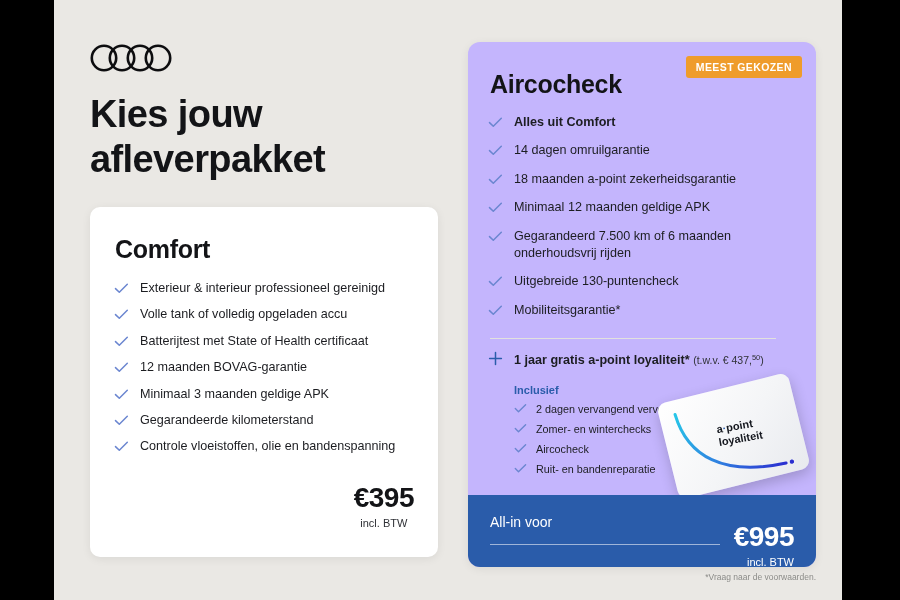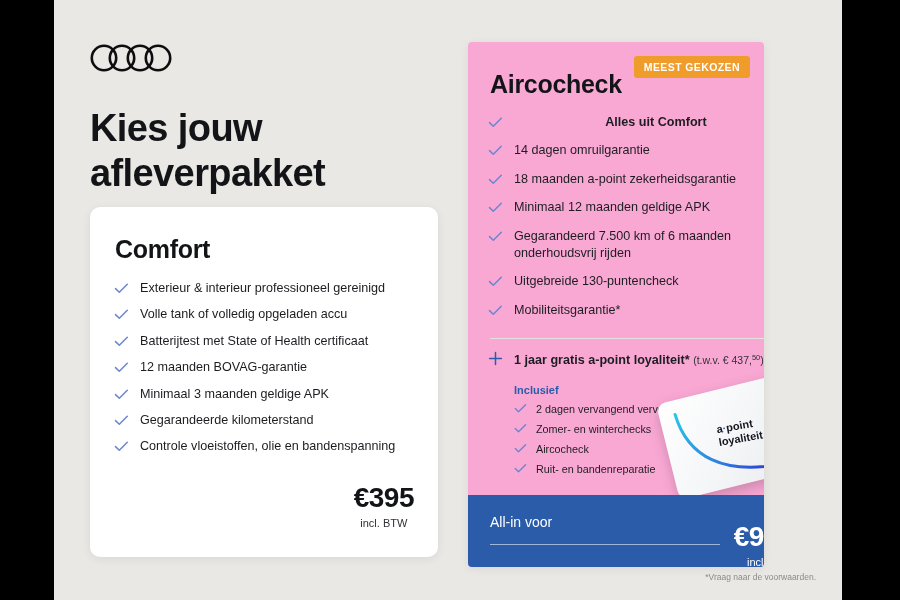--- a/index.html
+++ b/index.html
@@ -14,21 +14,21 @@
     position:absolute;left:54px;top:0;width:788px;height:600px;
     background:#eae8e4;overflow:hidden;
   }
 
   
   .left-col{position:absolute;left:36px;top:0;width:384px;height:600px;}
 
   .audi-rings{position:absolute;left:0px;top:42px;width:88px;height:32px;}
 
   .headline{
-    position:absolute;left:0px;top:106px;width:330px;
+    position:absolute;left:0px;top:92px;width:330px;
     font-size:38px;line-height:1.18;font-weight:700;color:#131417;
     letter-spacing:-0.6px;
   }
 
   .card-comfort{
     position:absolute;left:0px;top:207px;width:348px;height:350px;
     background:#fff;border-radius:10px;
     box-shadow:0 2px 10px rgba(0,0,0,0.07);
   }
   .card-comfort h2{
@@ -52,22 +52,22 @@
   .price-comfort .amount{
     font-size:28px;font-weight:700;color:#131417;letter-spacing:-0.5px;
     line-height:1;white-space:nowrap;
   }
   .price-comfort .vat{
     font-size:11px;color:#2f3136;margin-top:5px;
   }
 
   
   .card-zeker{
-    position:absolute;left:414px;top:42px;width:296px;height:525px;
-    background:#f9a8d4;border-radius:4px;overflow:hidden;
+    position:absolute;left:414px;top:42px;width:348px;height:525px;
+    background:#c4b5fd;border-radius:12px;overflow:hidden;
     box-shadow:0 2px 10px rgba(0,0,0,0.07);
   }
   .badge{
     position:absolute;right:14px;top:14px;
     background:#ef9c2b;color:#fff;
     font-size:10.5px;font-weight:700;letter-spacing:0.4px;
     padding:5px 10px 5px 10px;border-radius:3px;
     white-space:nowrap;
   }
   .card-zeker h2{
@@ -75,21 +75,21 @@
     font-size:25px;font-weight:700;color:#131417;letter-spacing:-0.3px;
   }
   .zeker-list{
     position:absolute;left:20px;top:72px;width:310px;
     list-style:none;margin:0;padding:0;
   }
   .zeker-list li{
     position:relative;padding-left:26px;margin-bottom:11px;
     font-size:12.6px;line-height:1.38;color:#1c1d21;
   }
-  .zeker-list li.bold{font-weight:700;text-align:center;}
+  .zeker-list li.bold{font-weight:700;}
 
   .divider{
     position:absolute;left:22px;top:296px;width:286px;height:1px;
     background:#e2e1de;
   }
 
   .bonus-row{
     position:absolute;left:20px;top:310px;width:312px;
     padding-left:26px;box-sizing:border-box;
     font-size:12.6px;color:#1c1d21;

